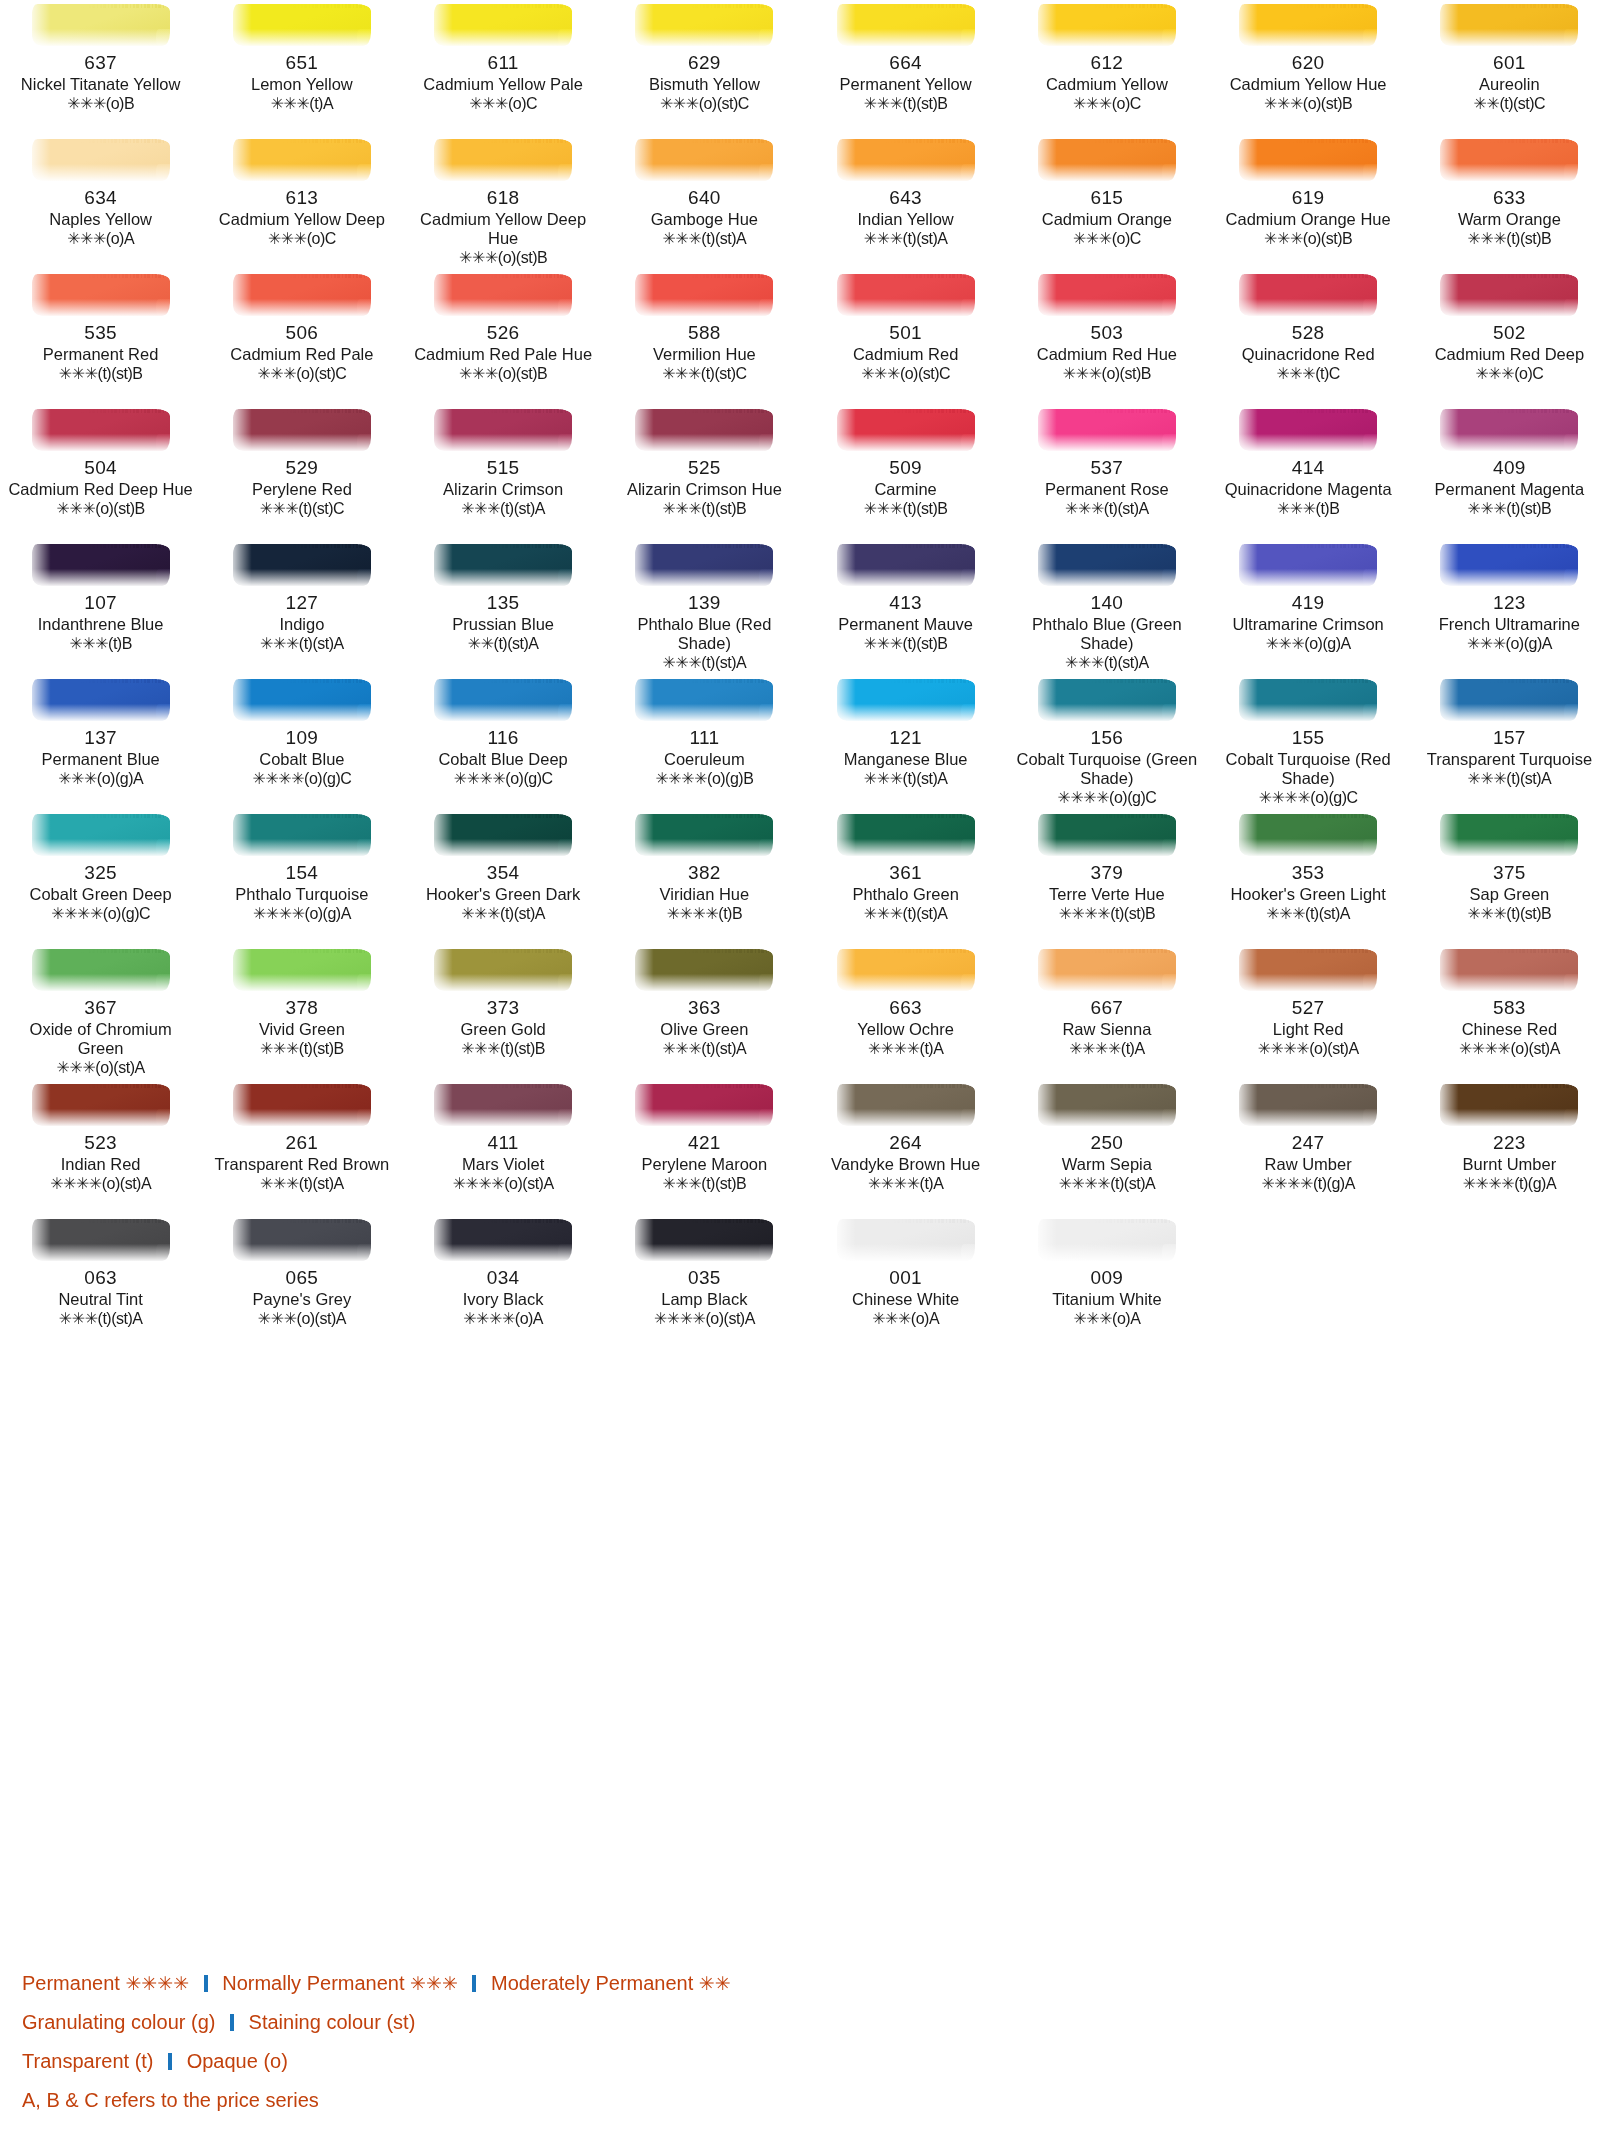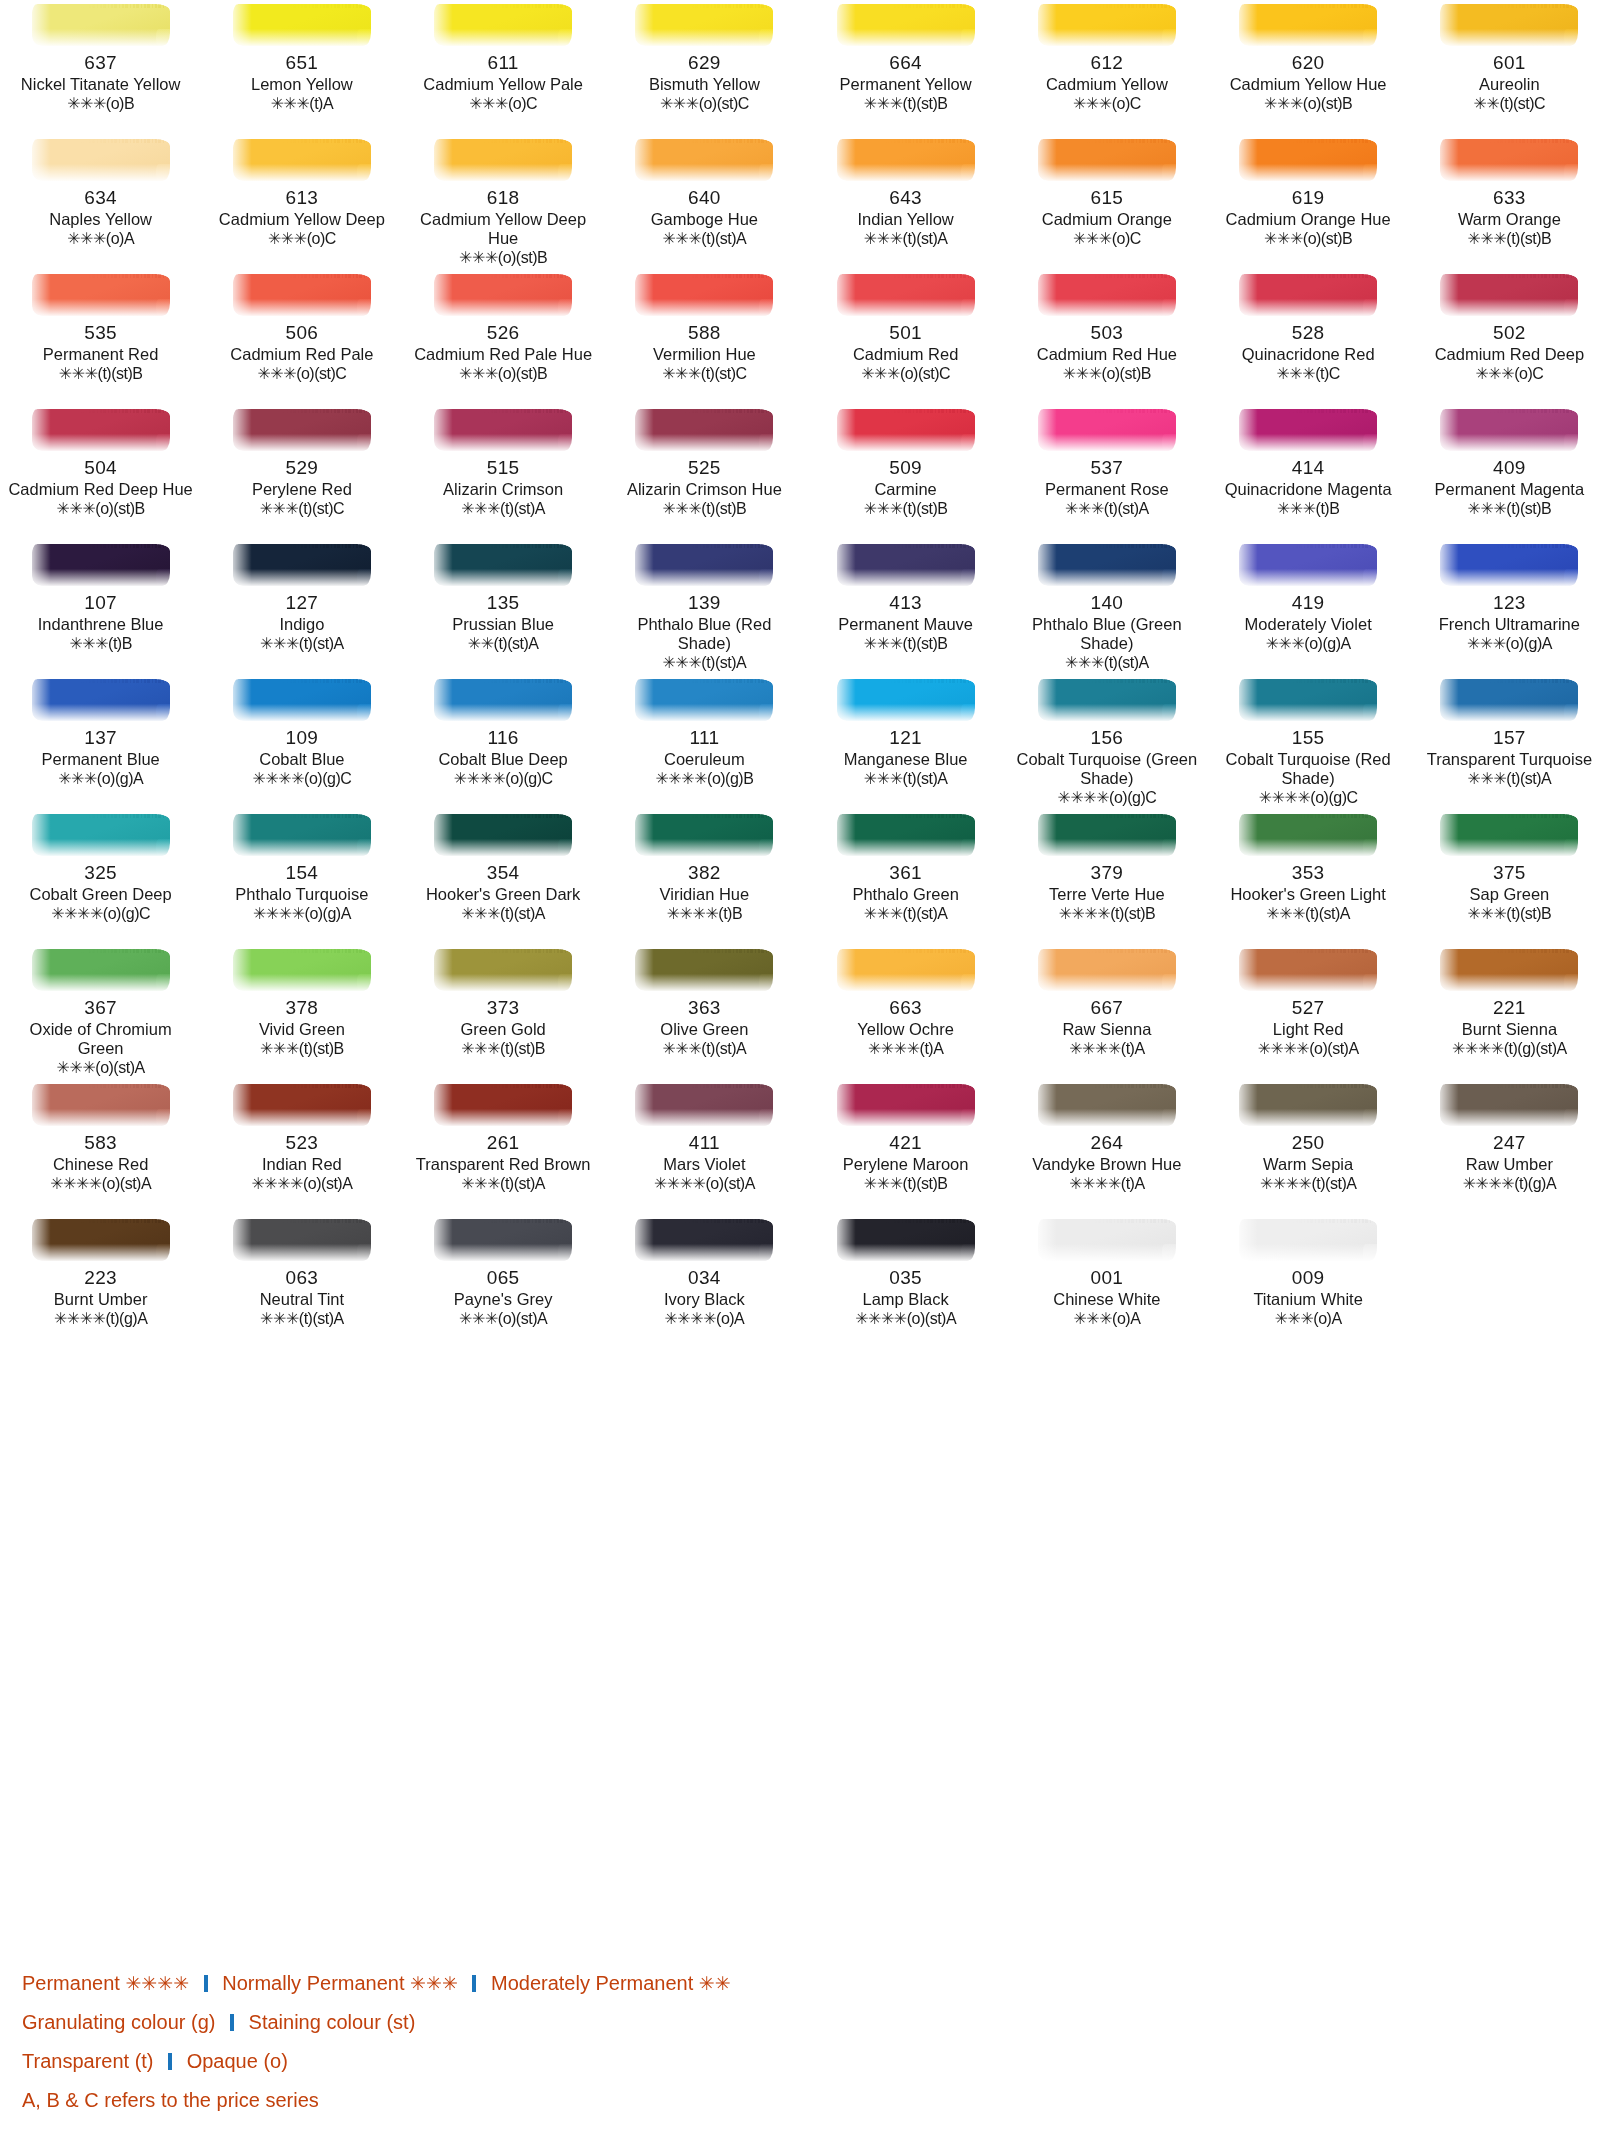--- a/index.html
+++ b/index.html
@@ -542,21 +542,21 @@
         <div class="pname">Phthalo Blue (Green Shade)</div>
         <div class="props stars">✳✳✳(t)(st)A</div>
       </div>
       <div class="cell">
         <div class="stroke-wrap">
           <div class="stroke" style="background: linear-gradient(160deg, rgb(84, 85, 191) 0%, rgb(84, 85, 191) 45%, rgb(74, 75, 180) 100%);"></div>
           <div class="fade-left"></div>
           <div class="fade"></div>
         </div>
         <div class="code">419</div>
-        <div class="pname">Moderately Violet</div>
+        <div class="pname">Ultramarine Crimson</div>
         <div class="props stars">✳✳✳(o)(g)A</div>
       </div>
       <div class="cell">
         <div class="stroke-wrap">
           <div class="stroke" style="background: linear-gradient(160deg, rgb(47, 79, 192) 0%, rgb(47, 79, 192) 45%, rgb(40, 69, 179) 100%);"></div>
           <div class="fade-left"></div>
           <div class="fade"></div>
         </div>
         <div class="code">123</div>
         <div class="pname">French Ultramarine</div>
@@ -784,30 +784,20 @@
       </div>
       <div class="cell">
         <div class="stroke-wrap">
           <div class="stroke" style="background: linear-gradient(160deg, rgb(189, 108, 66) 0%, rgb(189, 108, 66) 45%, rgb(178, 97, 57) 100%);"></div>
           <div class="fade-left"></div>
           <div class="fade"></div>
         </div>
         <div class="code">527</div>
         <div class="pname">Light Red</div>
         <div class="props stars">✳✳✳✳(o)(st)A</div>
-      </div>
-      <div class="cell">
-        <div class="stroke-wrap">
-          <div class="stroke" style="background: linear-gradient(160deg, rgb(179, 106, 42) 0%, rgb(179, 106, 42) 45%, rgb(167, 95, 34) 100%);"></div>
-          <div class="fade-left"></div>
-          <div class="fade"></div>
-        </div>
-        <div class="code">221</div>
-        <div class="pname">Burnt Sienna</div>
-        <div class="props stars">✳✳✳✳(t)(g)(st)A</div>
       </div>
       <div class="cell">
         <div class="stroke-wrap">
           <div class="stroke" style="background: linear-gradient(160deg, rgb(186, 107, 92) 0%, rgb(186, 107, 92) 45%, rgb(174, 96, 82) 100%);"></div>
           <div class="fade-left"></div>
           <div class="fade"></div>
         </div>
         <div class="code">583</div>
         <div class="pname">Chinese Red</div>
         <div class="props stars">✳✳✳✳(o)(st)A</div>

